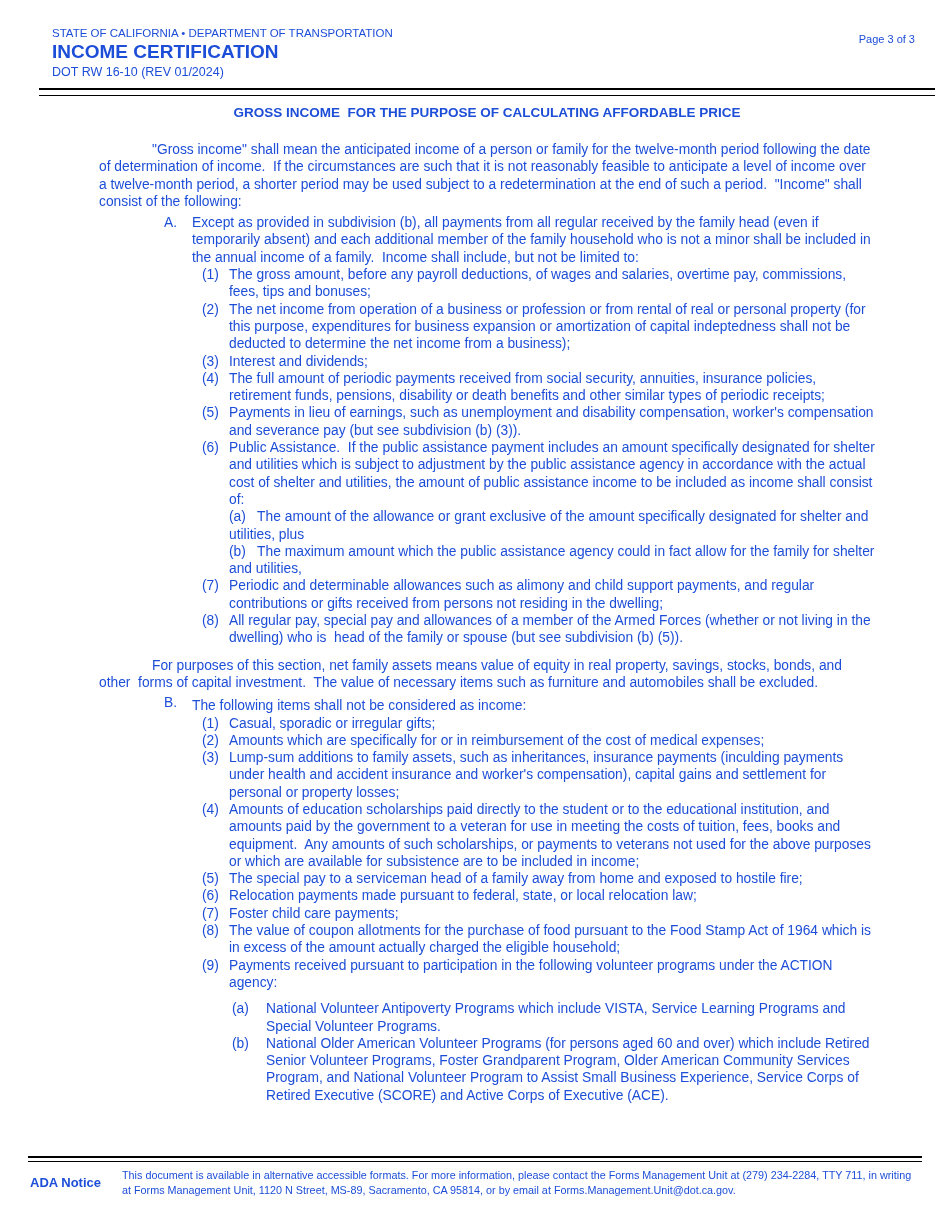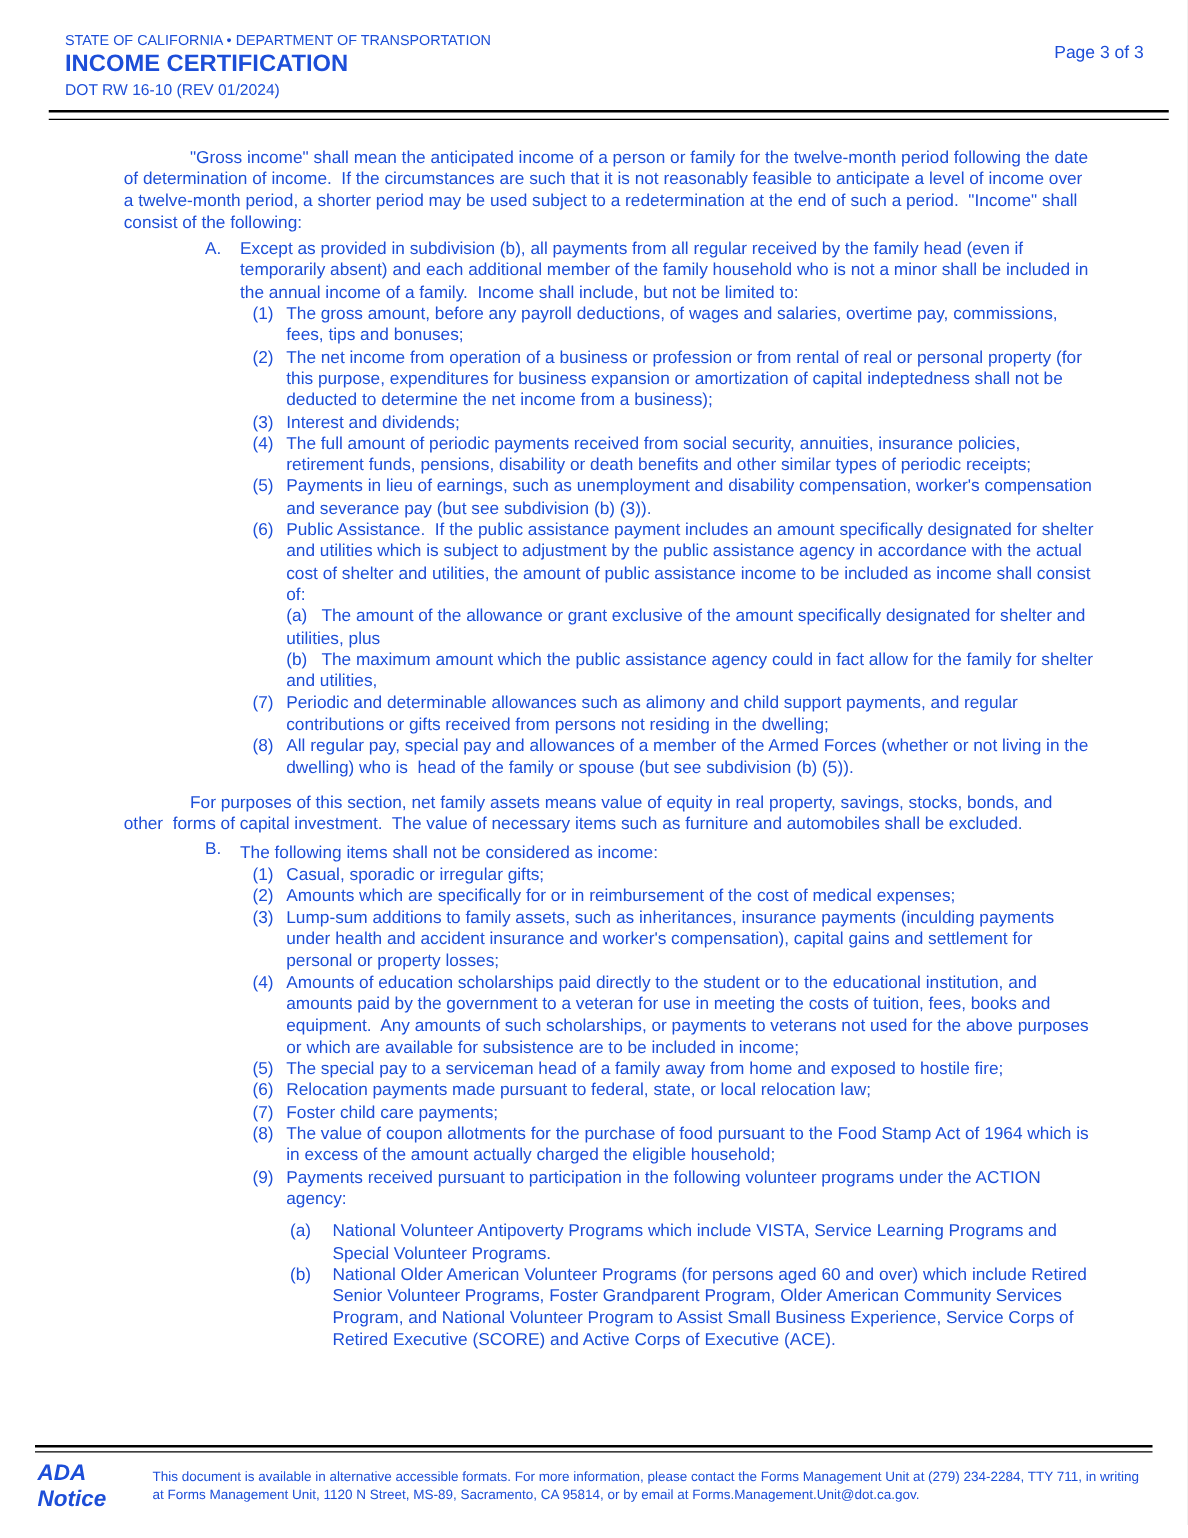--- a/index.html
+++ b/index.html
@@ -20,21 +20,21 @@
   
   .header {
     display: flex;
     justify-content: space-between;
     align-items: flex-start;
     padding: 26px 35px 0 28px;
   }
   .agency      { font-size: 11.5px; line-height: 14px; }
   .form-title  { font-size: 19px; font-weight: bold; line-height: 20px; margin-top: 2px; }
   .form-number { font-size: 12.5px; line-height: 15px; margin-top: 3px; }
-  .page-indicator { font-size: 14px; margin-top: 7px; }
+  .page-indicator { font-size: 11px; margin-top: 7px; }
 
   .rule-thick { border-top: 2px solid #000; margin: 8px 15px 0; }
   .rule-thin  { border-top: 1px solid #000; margin: 5px 15px 0; }
 
   .doc-title {
     font-size: 13.5px;
     font-weight: bold;
     text-align: center;
     margin-top: 9px;
     white-space: pre-wrap;
@@ -67,40 +67,41 @@
 
   
   .footer { position: absolute; left: 0; right: 0; top: 1156px; }
   .footer .f-rule-thick { border-top: 2px solid #000; margin: 0 28px; }
   .footer .f-rule-thin  { border-top: 1px solid #000; margin: 3px 28px 0; }
   .f-content {
     display: flex;
     align-items: center;
     padding: 6px 28px 0 30px;
   }
-  .ada-label { flex: none; width: 92px; font-size: 18px; font-weight: bold; font-style: italic; }
+  .ada-label { flex: none; width: 92px; font-size: 13px; font-weight: bold; }
   .ada-text  { flex: 1; font-size: 10.8px; line-height: 14.5px; }
 </style>
 </head>
 <body>
 
 <div class="page">
 
   <div class="header">
     <div class="hdr-left">
       <div class="agency">STATE OF CALIFORNIA • DEPARTMENT OF TRANSPORTATION</div>
       <div class="form-title">INCOME CERTIFICATION</div>
       <div class="form-number">DOT RW 16-10 (REV 01/2024)</div>
     </div>
     <div class="page-indicator">Page 3 of 3</div>
   </div>
 
   <div class="rule-thick"></div>
   <div class="rule-thin"></div>
 
+  <div class="doc-title">GROSS INCOME  FOR THE PURPOSE OF CALCULATING AFFORDABLE PRICE</div>
 
   <div class="body">
 
     <div class="para indent pre">"Gross income" shall mean the anticipated income of a person or family for the twelve-month period following the date of determination of income.  If the circumstances are such that it is not reasonably feasible to anticipate a level of income over a twelve-month period, a shorter period may be used subject to a redetermination at the end of such a period.  "Income" shall consist of the following:</div>
 
     <div class="lvl1">
       <span class="lbl">A.</span>
       <div class="content pre">Except as provided in subdivision (b), all payments from all regular received by the family head (even if temporarily absent) and each additional member of the family household who is not a minor shall be included in the annual income of a family.  Income shall include, but not be limited to:</div>
     </div>
 

